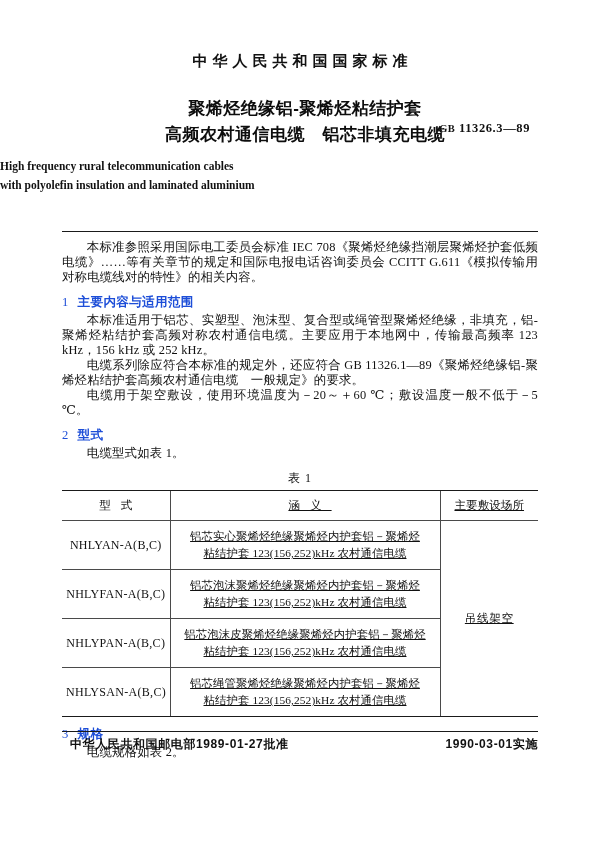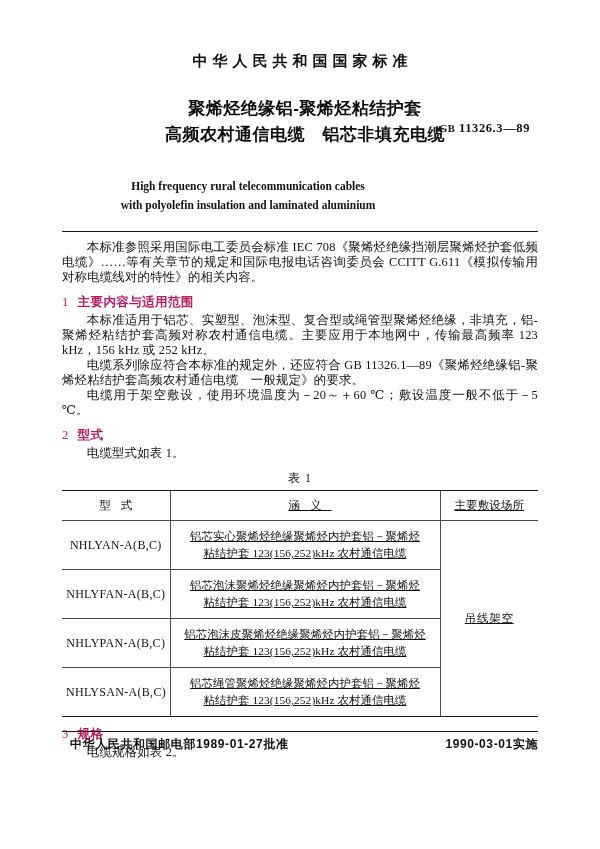--- a/index.html
+++ b/index.html
@@ -74,27 +74,26 @@
     font-size: 10.5px;
     letter-spacing: 0.5px;
   }
 
   
   .title-en {
     position: absolute;
     left: 0;
     top: 157px;
     width: 496px;
-    text-align: center;
+    text-align: left;
     font-family: "Liberation Serif", "DejaVu Serif", serif;
     font-size: 11.5px;
     font-weight: bold;
     line-height: 19px;
     color: #111;
-    margin-top: 20px;
   }
 
   
   .head-rule {
     position: absolute;
     left: 62px;
     top: 231px;
     width: 476px;
     height: 0;
     border-top: 1.6px solid #1a1a1a;
@@ -115,21 +114,21 @@
     text-align: justify;
     letter-spacing: 0.2px;
     color: #111;
   }
   h2.sec {
     margin: 9px 0 2px 0;
     font-family: "Liberation Sans", "DejaVu Sans", sans-serif;
     font-size: 12.6px;
     font-weight: bold;
     letter-spacing: 0.3px;
-    color: #be185d;
+    color: #1d4ed8;
   }
   h2.sec .num {
     font-family: "Liberation Serif", "DejaVu Serif", serif;
     font-weight: normal;
     margin-right: 9px;
   }
 
   
   .table-caption {
     margin: 9px 0 3px 0;

